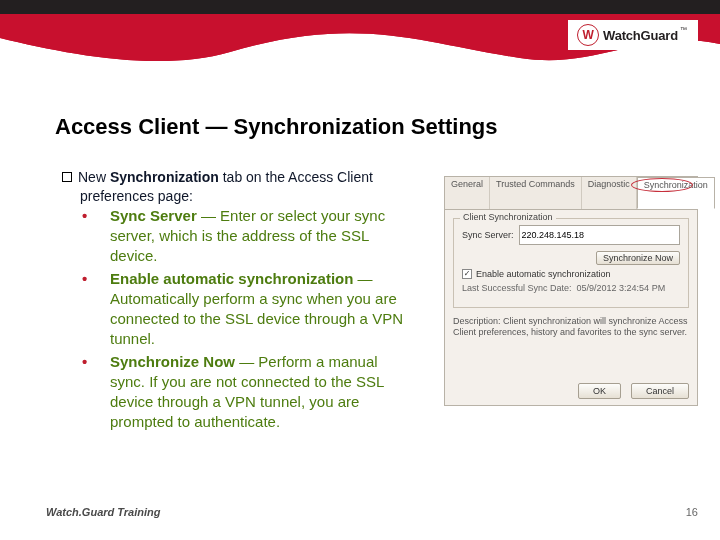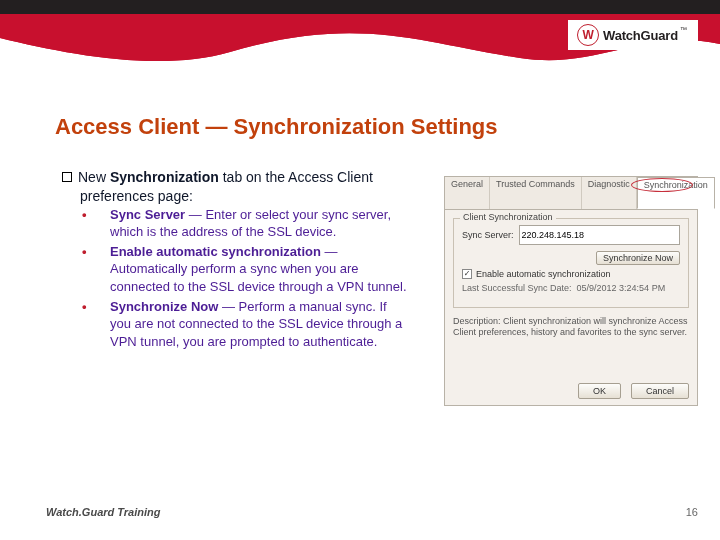--- a/index.html
+++ b/index.html
@@ -29,36 +29,36 @@
   }
   .logo-circle {
     width: 22px; height: 22px; border: 1.8px solid #bf1e2e; border-radius: 50%;
     display:flex; align-items:center; justify-content:center;
     font-size: 12px; font-weight: bold; color:#bf1e2e;
   }
   .logo-text { font-size: 13px; font-weight: bold; color:#231f20; letter-spacing:-0.2px;}
   .logo-tm { font-size:7px; position:relative; top:-6px; left:-2px; color:#231f20;}
   .title {
     position: absolute; top: 114px; left: 55px;
-    font-size: 22px; font-weight: bold; color:#c2410c;
+    font-size: 22px; font-weight: bold; color:#000000;
   }
   .content {
     position: absolute; top: 168px; left: 62px; width: 345px;
   }
   .lead {
     font-size: 14px; color:#0f172a; line-height:1.35;
     text-indent: -18px; padding-left: 18px;
   }
   .lead .sq {
     display:inline-block; width:10px; height:10px; border:1.2px solid #000;
     margin-right:6px; position:relative; top:0px;
   }
   .sublist { padding-left: 34px; }
   .sub {
-    font-size: 13px; color:#4c1d95; line-height:1.35;
+    font-size: 15px; color:#4d7c0f; line-height:1.35;
     text-indent: -14px; padding-left: 14px;
     margin-bottom: 2px;
   }
   .sub::before {
     content: "•"; color:#bf1e2e; font-weight:bold;
     display:inline-block; width:14px;
   }
   b { font-weight: bold; }
 
   

